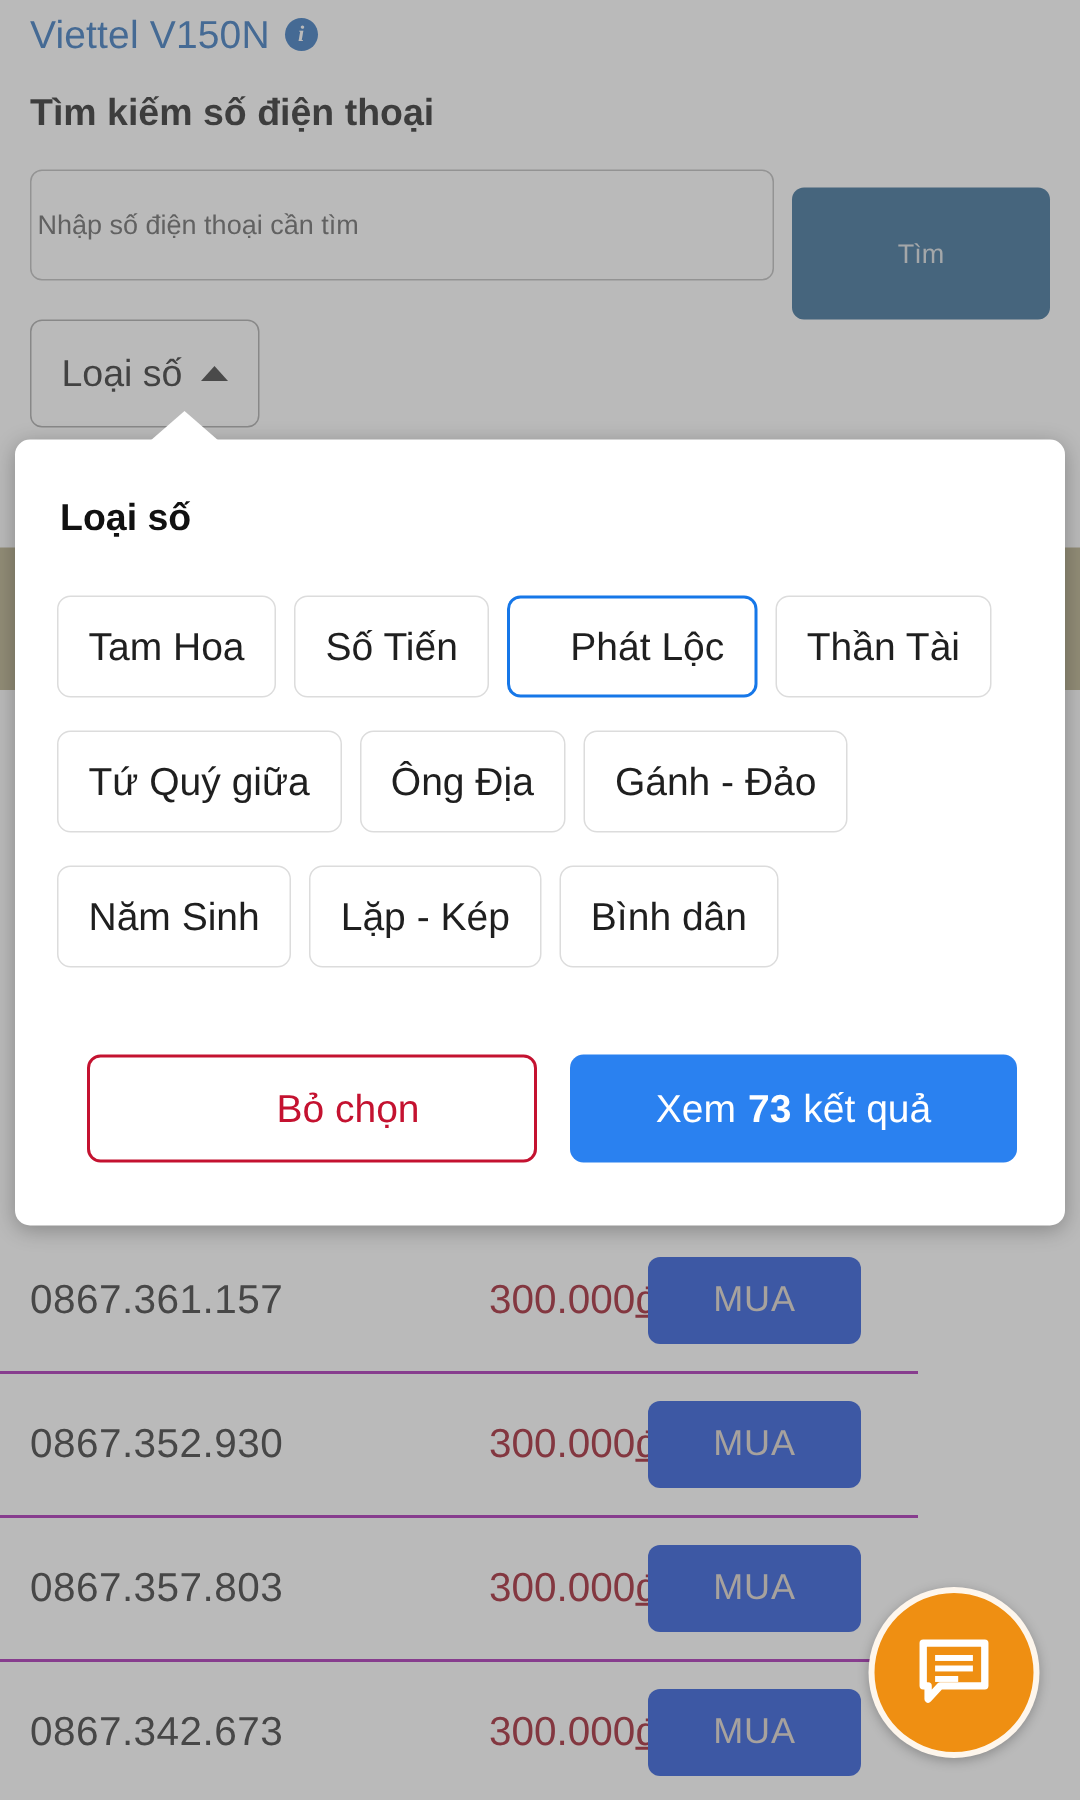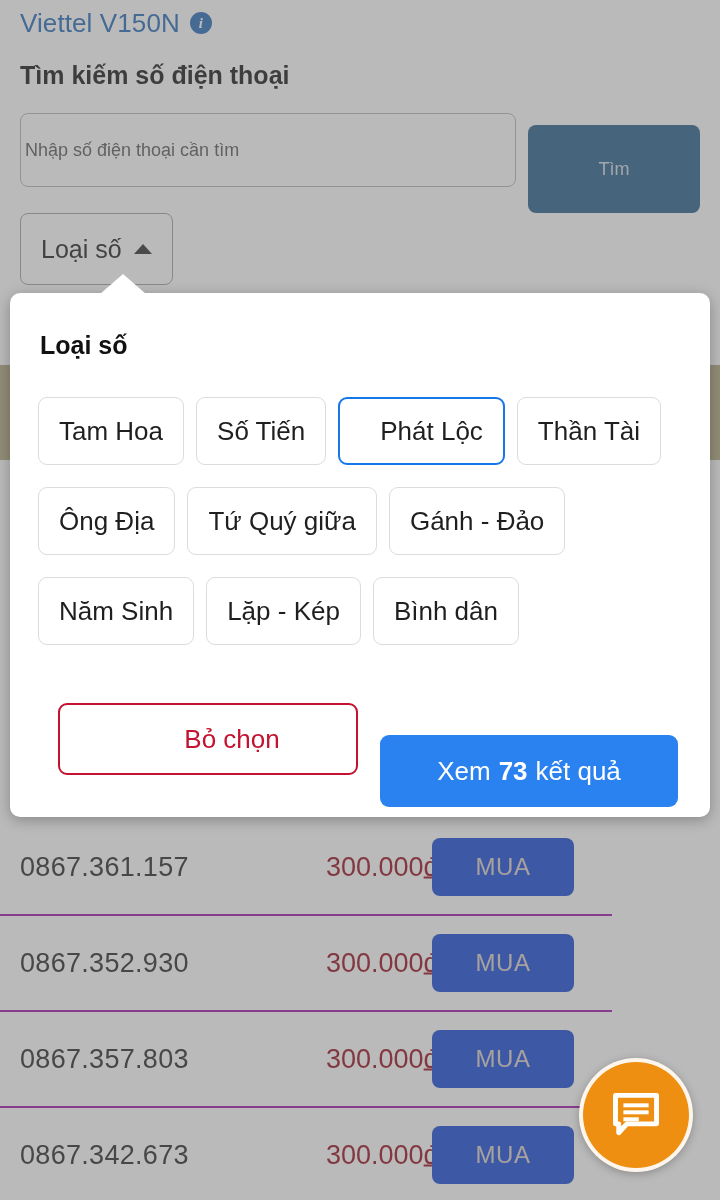--- a/index.html
+++ b/index.html
@@ -174,21 +174,20 @@
     padding-left: 48px;
   }
   .btn-view {
     width: 298px; height: 72px;
     border: none; border-radius: 9px;
     background: #2a81f0; color: #fff;
     font-size: 26px;
     display: flex; align-items: center; justify-content: center; gap: 8px;
     font-family: "Liberation Sans", sans-serif;
     cursor: pointer;
-    margin-top: 32px;
   }
   .btn-view b { font-weight: 700; }
 
   
   .chat-fab {
     position: absolute; right: 27px; bottom: 28px;
     width: 114px; height: 114px; border-radius: 50%;
     background: #ef8f12;
     border: 4px solid rgba(255,255,255,.92);
     display: flex; align-items: center; justify-content: center;
@@ -250,22 +249,22 @@
 
   <div class="popup">
     <div class="popup-caret"></div>
     <div class="popup-title">Loại số</div>
 
     <div class="chip-rows">
         <button class="chip">Tam Hoa</button>
         <button class="chip">Số Tiến</button>
         <button class="chip selected">Phát Lộc</button>
         <button class="chip">Thần Tài</button>
+        <button class="chip">Tứ Quý giữa</button>
         <button class="chip">Ông Địa</button>
-        <button class="chip">Tứ Quý giữa</button>
         <button class="chip">Gánh - Đảo</button>
         <button class="chip">Năm Sinh</button>
         <button class="chip">Lặp - Kép</button>
         <button class="chip">Bình dân</button>
       </div>
 
     <div class="popup-actions">
       <button class="btn-clear">Bỏ chọn</button>
       <button class="btn-view">
         <span>Xem</span>

